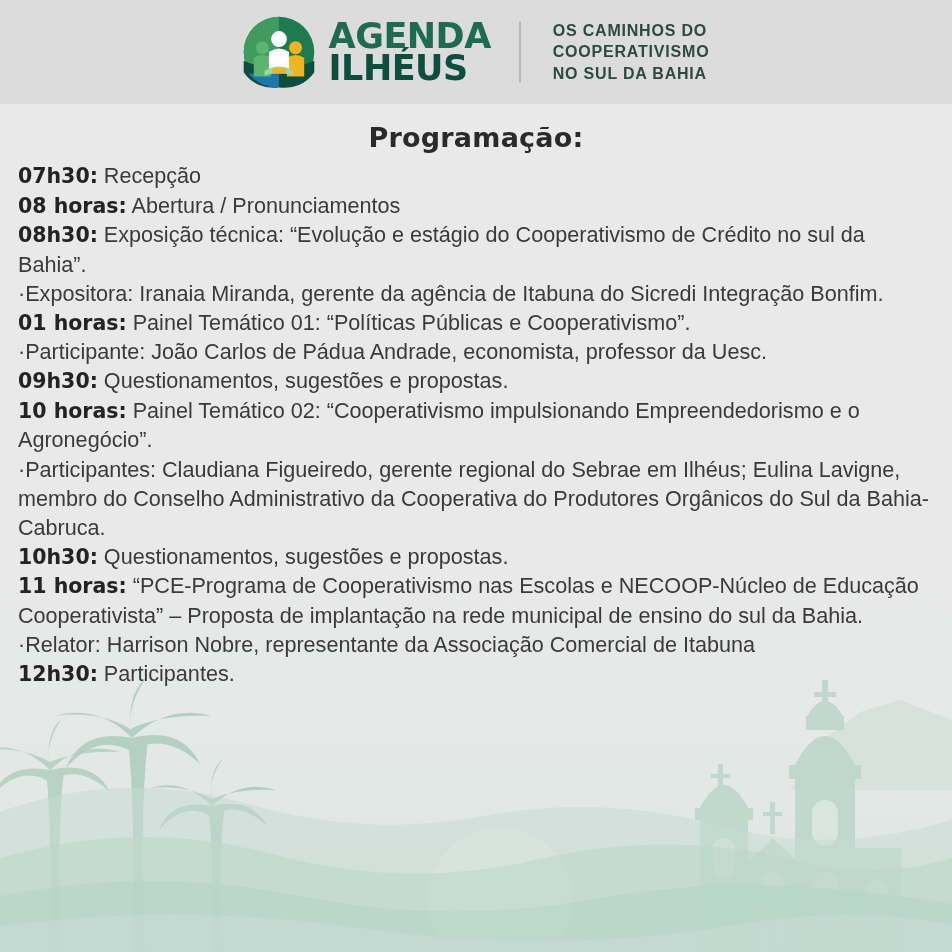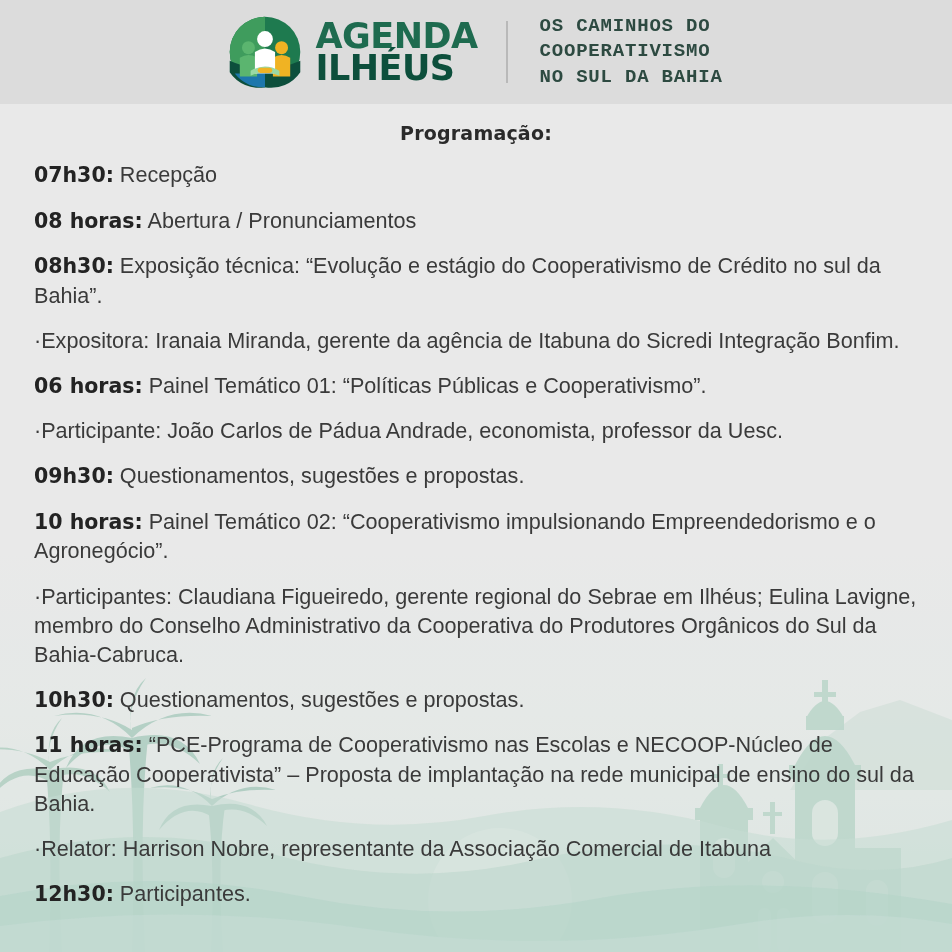--- a/index.html
+++ b/index.html
@@ -76,22 +76,22 @@
   .logo-wordmark .w2 { color: #0d4f3c; }
 
   .logo-divider {
     width: 2px;
     height: 62px;
     background: #b9b9b9;
     margin: 0 18px 0 14px;
   }
 
   .logo-tagline {
-    font-family: Liberation Mono, monospace;
-    font-size: 19px;
+    font-family: Liberation Sans, sans-serif;
+    font-size: 16px;
     font-weight: bold;
     color: #2d4a41;
     letter-spacing: 0.8px;
     line-height: 1.32;
     text-transform: uppercase;
   }
 
   
   #content {
     position: absolute;
@@ -99,36 +99,36 @@
     top: 104px;
     width: 952px;
     z-index: 2;
     padding: 0;
   }
 
   #page-title {
     text-align: center;
     font-family: "DejaVu Sans", sans-serif;
     font-weight: bold;
-    font-size: 19px;
+    font-size: 27px;
     color: #2a2a2a;
     margin: 18px 0 8px 0;
     letter-spacing: 0.2px;
   }
 
   #schedule {
     padding: 0 18px 0 18px;
     font-size: 21.6px;
     line-height: 1.345;
     color: #3a3a3a;
     font-family: "Liberation Sans", sans-serif;
   }
 
   .entry {
-    margin: 16px;
+    margin: 0;
     padding: 0;
   }
   .entry .time {
     font-weight: bold;
     color: #232323;
     font-family: "DejaVu Sans", sans-serif;
     font-size: 20.5px;
   }
   .entry .desc {
     color: #3a3a3a;
@@ -276,21 +276,21 @@
     </div>
   </div>
 
   <div id="content">
     <div id="page-title">Programação:</div>
     <div id="schedule">
         <p class="entry"><span class="time">07h30:</span><span class="desc"> Recepção</span></p>
         <p class="entry"><span class="time">08 horas:</span><span class="desc"> Abertura / Pronunciamentos</span></p>
         <p class="entry"><span class="time">08h30:</span><span class="desc"> Exposição técnica: “Evolução e estágio do Cooperativismo de Crédito no sul da Bahia”.</span></p>
         <p class="entry sub"><span class="desc">·Expositora: Iranaia Miranda, gerente da agência de Itabuna do Sicredi Integração Bonfim.</span></p>
-        <p class="entry"><span class="time">06 horas:</span><span class="desc"> Painel Temático 01: “Políticas Públicas e Cooperativismo”.</span></p>
+        <p class="entry"><span class="time">01 horas:</span><span class="desc"> Painel Temático 01: “Políticas Públicas e Cooperativismo”.</span></p>
         <p class="entry sub"><span class="desc">·Participante: João Carlos de Pádua Andrade, economista, professor da Uesc.</span></p>
         <p class="entry"><span class="time">09h30:</span><span class="desc"> Questionamentos, sugestões e propostas.</span></p>
         <p class="entry"><span class="time">10 horas:</span><span class="desc"> Painel Temático 02: “Cooperativismo impulsionando Empreendedorismo e o Agronegócio”.</span></p>
         <p class="entry sub"><span class="desc">·Participantes: Claudiana Figueiredo, gerente regional do Sebrae em Ilhéus; Eulina Lavigne, membro do Conselho Administrativo da Cooperativa do Produtores Orgânicos do Sul da Bahia-Cabruca.</span></p>
         <p class="entry"><span class="time">10h30:</span><span class="desc"> Questionamentos, sugestões e propostas.</span></p>
         <p class="entry"><span class="time">11 horas:</span><span class="desc"> “PCE-Programa de Cooperativismo nas Escolas e NECOOP-Núcleo de Educação Cooperativista” – Proposta de implantação na rede municipal de ensino do sul da Bahia.</span></p>
         <p class="entry sub"><span class="desc">·Relator: Harrison Nobre, representante da Associação Comercial de Itabuna</span></p>
         <p class="entry"><span class="time">12h30:</span><span class="desc"> Participantes.</span></p>
       </div>
   </div>

